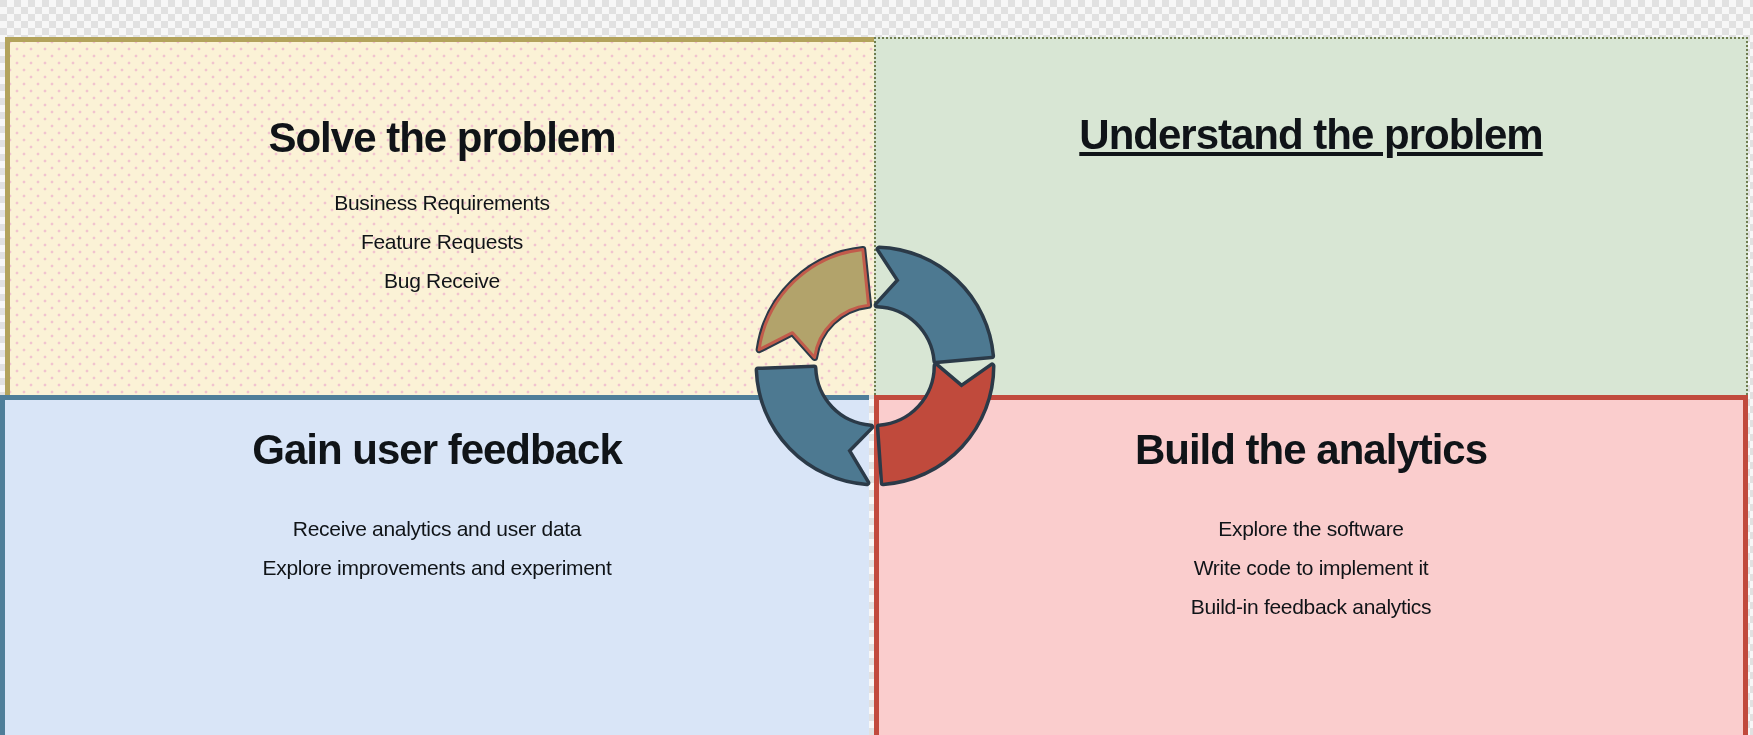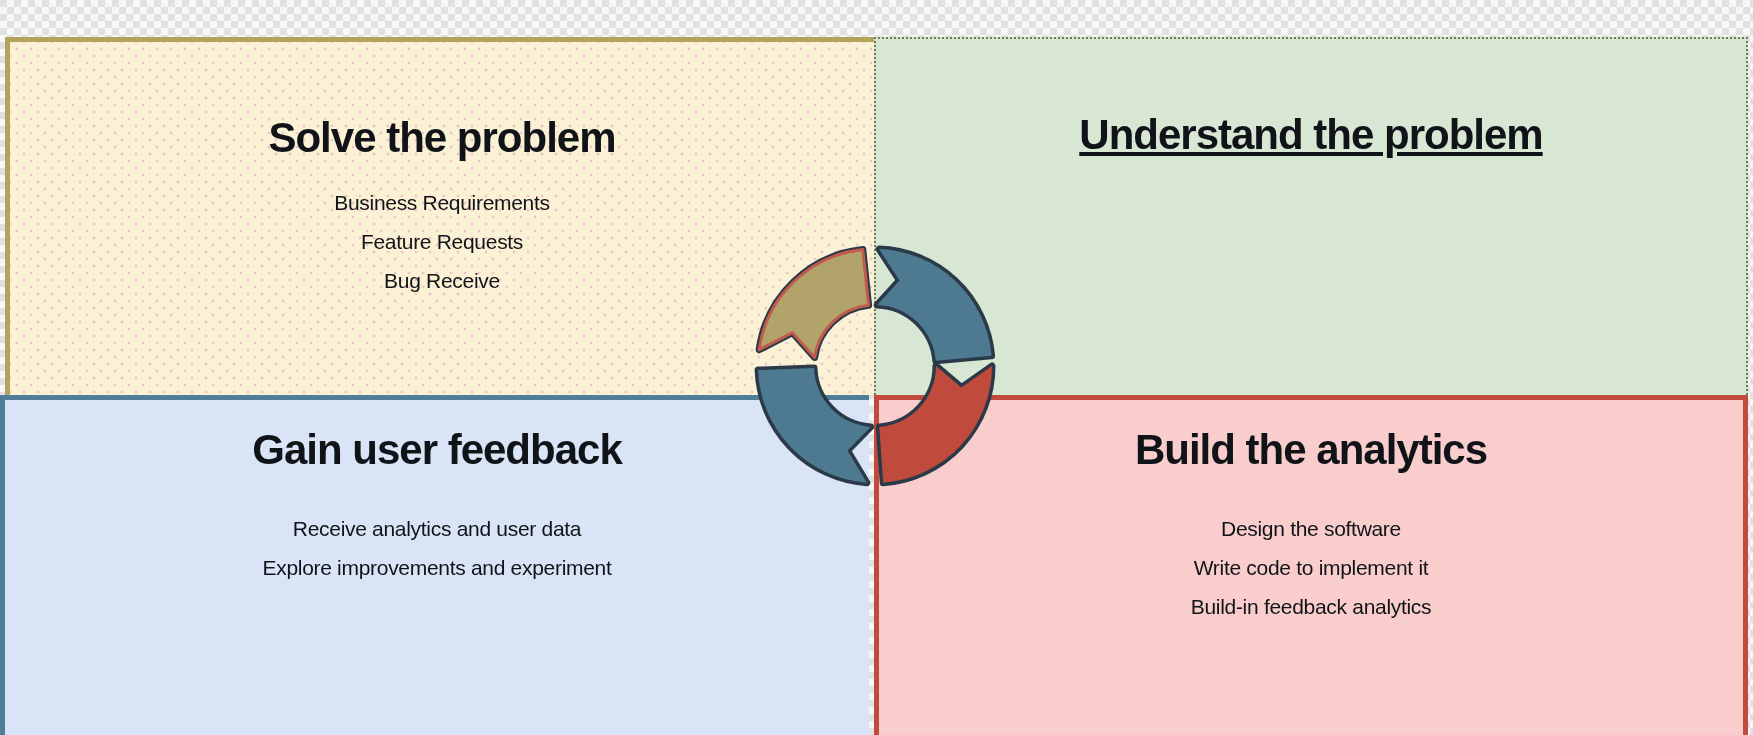--- a/index.html
+++ b/index.html
@@ -85,21 +85,21 @@
     <div class="title">Gain user feedback</div>
     <div class="items">
       <div>Receive analytics and user data</div>
       <div>Explore improvements and experiment</div>
     </div>
   </div>
 
   <div class="quad q-br">
     <div class="title">Build the analytics</div>
     <div class="items">
-      <div>Design the software</div>
+      <div>Explore the software</div>
       <div>Write code to implement it</div>
       <div>Build-in feedback analytics</div>
     </div>
   </div>
 
   <svg class="cycle" viewBox="-150 -150 300 300" xmlns="http://www.w3.org/2000/svg">
       <path d="M-115.9 -16.3 A117 117 0 0 1 -12.2 -116.4 L-6.4 -60.7 A61 61 0 0 0 -60.4 -8.5 L-82.5 -33.3 Z" stroke-linejoin="round" fill="none" stroke="#2B3A48" stroke-width="7"></path>
       <path d="M-115.9 -16.3 A117 117 0 0 1 -12.2 -116.4 L-6.4 -60.7 A61 61 0 0 0 -60.4 -8.5 L-82.5 -33.3 Z" stroke-linejoin="round" fill="#B2A36B" stroke="#C25B4B" stroke-width="3"></path>
       <path d="M4.1 -116.9 A117 117 0 0 1 116.6 -10.2 L60.8 -5.3 A61 61 0 0 0 2.1 -61.0 L24.5 -85.6 Z" stroke-linejoin="round" fill="none" stroke="#2B3A48" stroke-width="7"></path>
       <path d="M4.1 -116.9 A117 117 0 0 1 116.6 -10.2 L60.8 -5.3 A61 61 0 0 0 2.1 -61.0 L24.5 -85.6 Z" stroke-linejoin="round" fill="#4D7991"></path>

